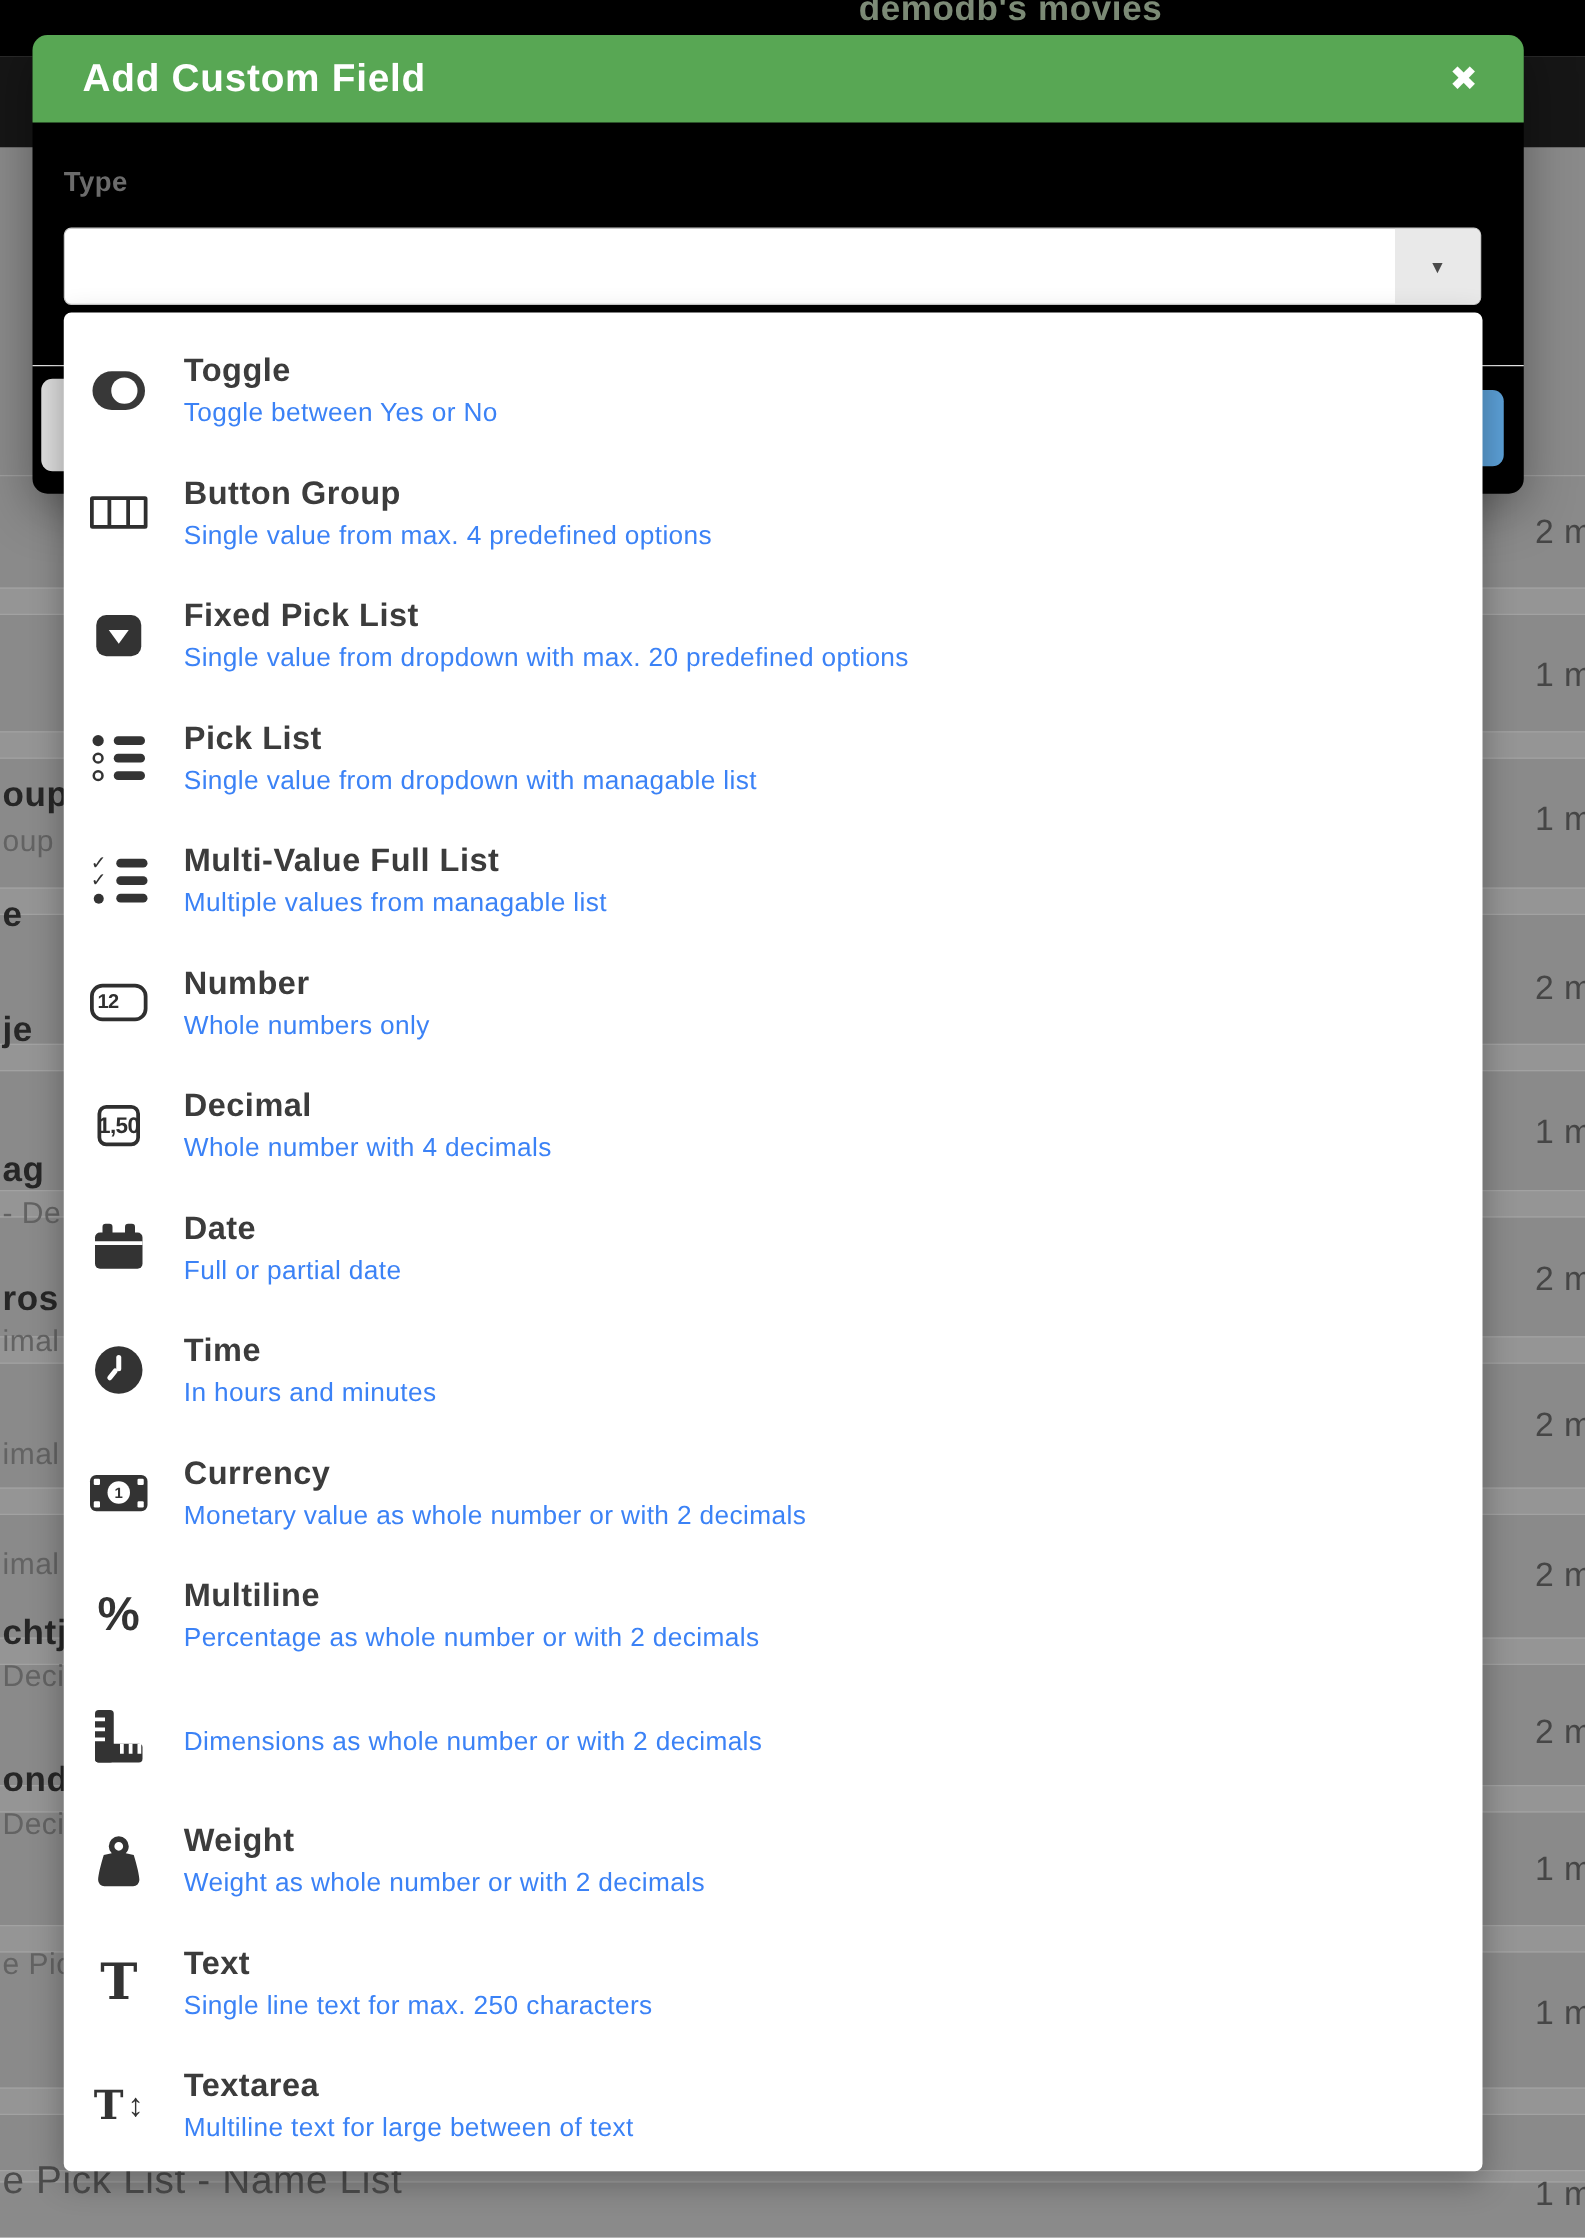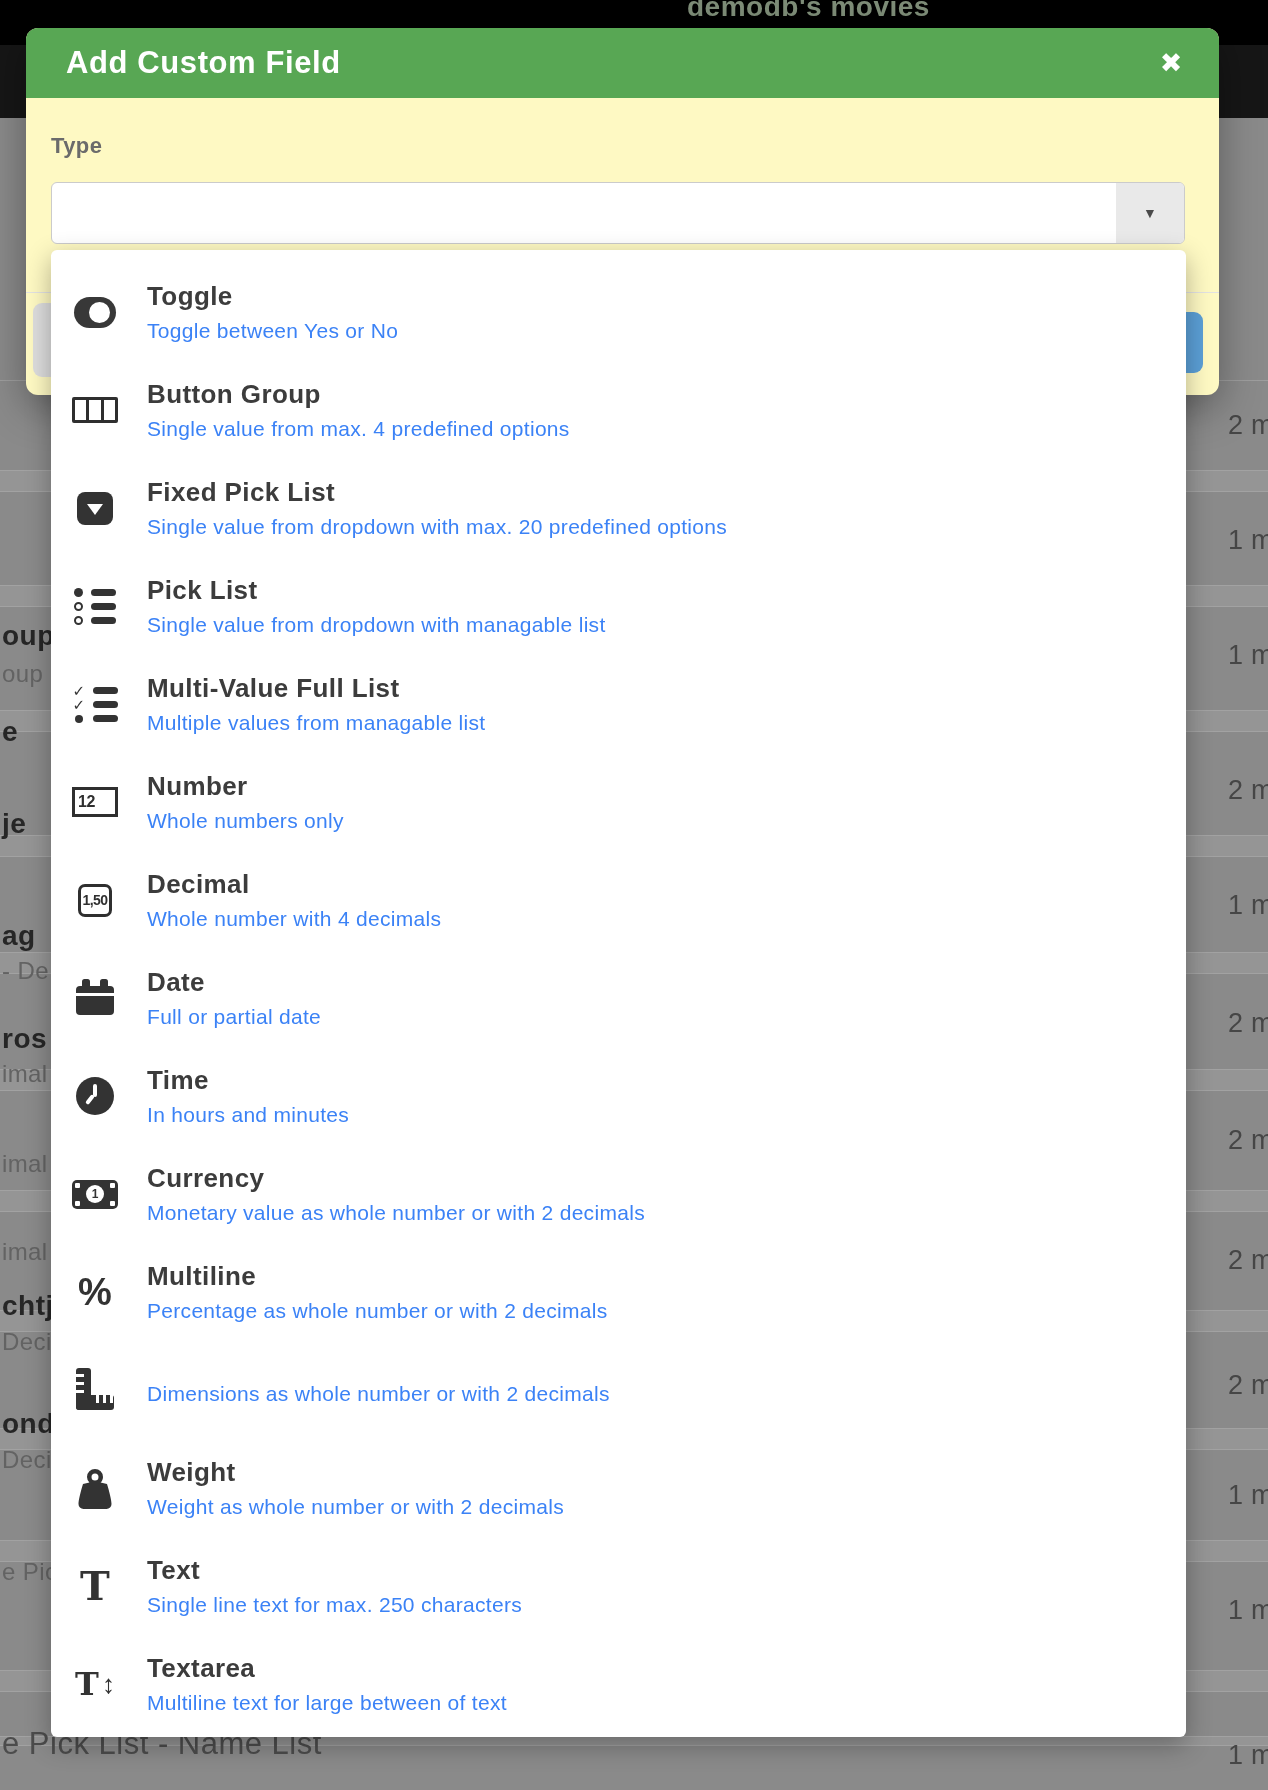--- a/index.html
+++ b/index.html
@@ -15,21 +15,21 @@
   .bg-table{position:absolute;left:0;top:118px;width:1268px;height:1672px;background:#8a8a8a;z-index:0;}
   .bg-line{position:absolute;left:0;width:1268px;height:1px;background:#9e9e9e;z-index:1;}
   .bg-band{position:absolute;left:0;width:1268px;height:20px;background:#959595;border-top:1px solid #a2a2a2;border-bottom:1px solid #a2a2a2;z-index:1;}
   .bg-frag{position:absolute;left:2px;white-space:nowrap;z-index:1;}
   .bg-frag.bold{font-size:28px;font-weight:700;color:#262626;letter-spacing:.5px;}
   .bg-frag.gray{font-size:24px;font-weight:400;color:#636363;letter-spacing:.4px;}
   .bg-val{position:absolute;left:1228px;font-size:27px;color:#464646;white-space:nowrap;z-index:1;letter-spacing:.3px;}
   .bg-bottom-row{position:absolute;left:2px;top:1726px;font-size:31px;font-weight:500;color:#4c4c4c;letter-spacing:.5px;white-space:nowrap;z-index:1;}
 
   
-  .modal{position:absolute;left:26px;top:28px;width:1193px;height:367px;background:#fef9c3;border-radius:12px;
+  .modal{position:absolute;left:26px;top:28px;width:1193px;height:367px;background:#000000;border-radius:12px;
          box-shadow:0 12px 40px rgba(0,0,0,.35);z-index:5;}
   .modal-header{position:absolute;left:0;top:0;width:100%;height:70px;background:#58a754;border-radius:12px 12px 0 0;}
   .modal-title{position:absolute;left:40px;top:17px;font-size:31px;font-weight:700;color:#ffffff;letter-spacing:.6px;}
   .modal-close{position:absolute;right:30px;top:17px;width:36px;height:36px;display:flex;align-items:center;justify-content:center;
                font-size:27px;font-weight:700;color:#ffffff;cursor:pointer;}
   .type-label{position:absolute;left:25px;top:105px;font-size:22px;font-weight:700;color:#6b6b6b;letter-spacing:.4px;}
   .type-select{position:absolute;left:25px;top:154px;width:1134px;height:62px;background:#fff;border:1.5px solid #cbcbcb;border-radius:6px;box-sizing:border-box;}
   .select-value{position:absolute;left:14px;top:16px;font-size:24px;color:#333;}
   .select-btn{position:absolute;right:0;top:0;width:68px;height:100%;background:#e9e9e9;border-radius:0 5px 5px 0;
               display:flex;align-items:center;justify-content:center;}
@@ -58,24 +58,24 @@
   .ic-fixedpick{width:36px;height:33px;background:#333;border-radius:8px;display:flex;align-items:center;justify-content:center;}
   .ic-fixedpick .tri{width:0;height:0;border-left:8px solid transparent;border-right:8px solid transparent;border-top:11px solid #fff;margin-top:2px;}
 
   .ic-picklist .row,.ic-multipick .row{display:flex;align-items:center;height:9px;margin:5px 0;}
   .ic-picklist .dot{width:9px;height:9px;border-radius:50%;background:#333;box-sizing:border-box;}
   .ic-picklist .dot.hollow{background:#fff;border:2.5px solid #333;}
   .ic-picklist .bar,.ic-multipick .bar{width:25px;height:7px;background:#333;border-radius:3.5px;margin-left:8px;}
   .ic-multipick .chk{width:12px;font-size:15px;font-weight:900;color:#333;line-height:9px;}
   .ic-multipick .dot{width:8px;height:8px;border-radius:50%;background:#333;margin:0 2px;}
 
-  .ic-number{width:46px;height:30px;border:3.5px solid #2f2f2f;border-radius:0;box-sizing:border-box;
+  .ic-number{width:46px;height:30px;border:3.5px solid #2f2f2f;border-radius:10px;box-sizing:border-box;
              display:flex;align-items:center;font-weight:700;font-size:16px;color:#2f2f2f;padding-left:3px;letter-spacing:-0.5px;}
   .ic-decimal{width:34px;height:33px;border:3.5px solid #2f2f2f;border-radius:7px;box-sizing:border-box;
-             display:flex;align-items:center;justify-content:center;font-weight:700;font-size:14px;color:#2f2f2f;letter-spacing:-0.5px;}
+             display:flex;align-items:center;justify-content:center;font-weight:700;font-size:18px;color:#2f2f2f;letter-spacing:-0.5px;}
 
   .ic-date{width:38px;height:38px;position:relative;}
   .ic-date .ear{position:absolute;top:0;width:8px;height:11px;background:#333;border-radius:2.5px;}
   .ic-date .ear.l{left:6px;} .ic-date .ear.r{right:6px;}
   .ic-date .body{position:absolute;left:0;top:7px;width:38px;height:29px;background:#333;border-radius:4px;}
   .ic-date .slit{position:absolute;left:0;top:14px;width:38px;height:2.5px;background:#fff;}
 
   .ic-time{width:38px;height:38px;background:#333;border-radius:50%;position:relative;}
   .ic-time .h{position:absolute;left:17px;top:7px;width:4px;height:13px;background:#fff;border-radius:2px;}
   .ic-time .m{position:absolute;left:12px;top:17px;width:4px;height:11px;background:#fff;border-radius:2px;transform:rotate(38deg);}

